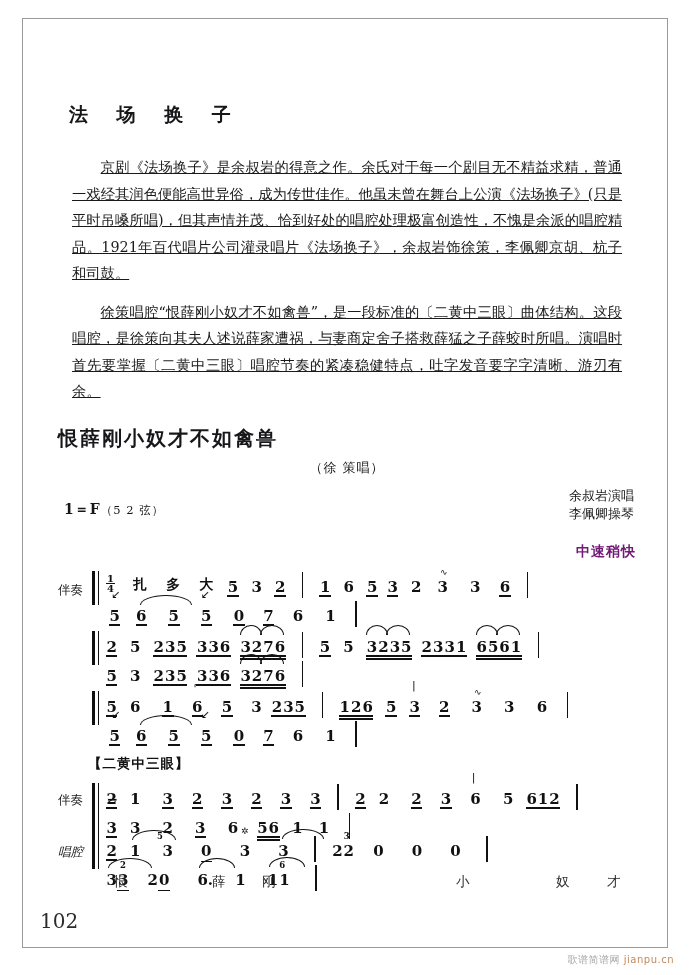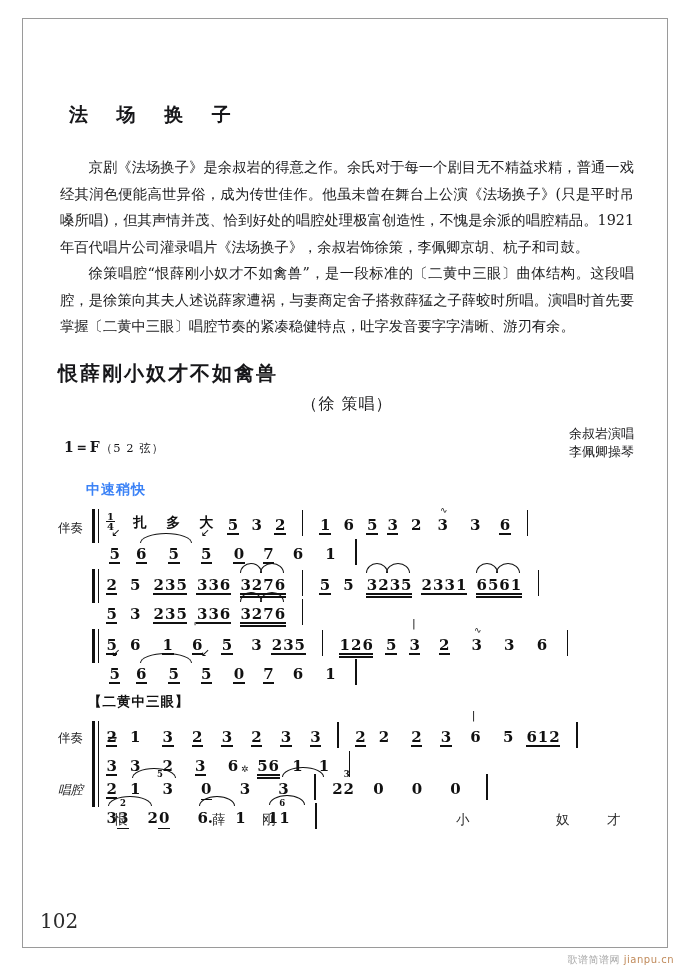--- a/index.html
+++ b/index.html
@@ -52,36 +52,37 @@
   .prose {
     margin: 26px 2px 0 2px;
     font-family: "DejaVu Serif", "Liberation Serif", serif;
     font-size: 14.3px;
     line-height: 26.5px;
     color: #1a1a1c;
     text-align: justify;
     text-justify: inter-ideograph;
   }
   .prose p {
-    margin: 0;
+    margin: 12px;
     text-indent: 2em;
+    text-decoration: underline;
   }
 
   .song-title {
     font-family: "DejaVu Serif", "Liberation Serif", serif;
     font-size: 20px;
     font-weight: 700;
     letter-spacing: 2px;
     color: #17171a;
     margin: 20px 0 0 0;
   }
   .song-subtitle {
     text-align: center;
     font-family: "DejaVu Serif", "Liberation Serif", serif;
-    font-size: 16px;
+    font-size: 13px;
     color: #1a1a1c;
     margin: 7px 0 0 0;
     letter-spacing: 1px;
   }
 
   
   .score-head {
     position: relative;
     height: 54px;
     margin-top: 10px;
@@ -106,22 +107,23 @@
     font-family: "DejaVu Serif", "Liberation Serif", serif;
     font-size: 13px;
     line-height: 18px;
     color: #1a1a1c;
   }
   .tempo {
     margin: 2px 0 0 28px;
     font-family: "DejaVu Sans", sans-serif;
     font-size: 14px;
     font-weight: 700;
-    color: #3b82f6;
+    color: #701a75;
     letter-spacing: 1px;
+    text-align: right;
   }
 
   
   .system {
     position: relative;
     margin-top: 8px;
     height: 52px;
   }
   .system.tall { height: 104px; }
 

